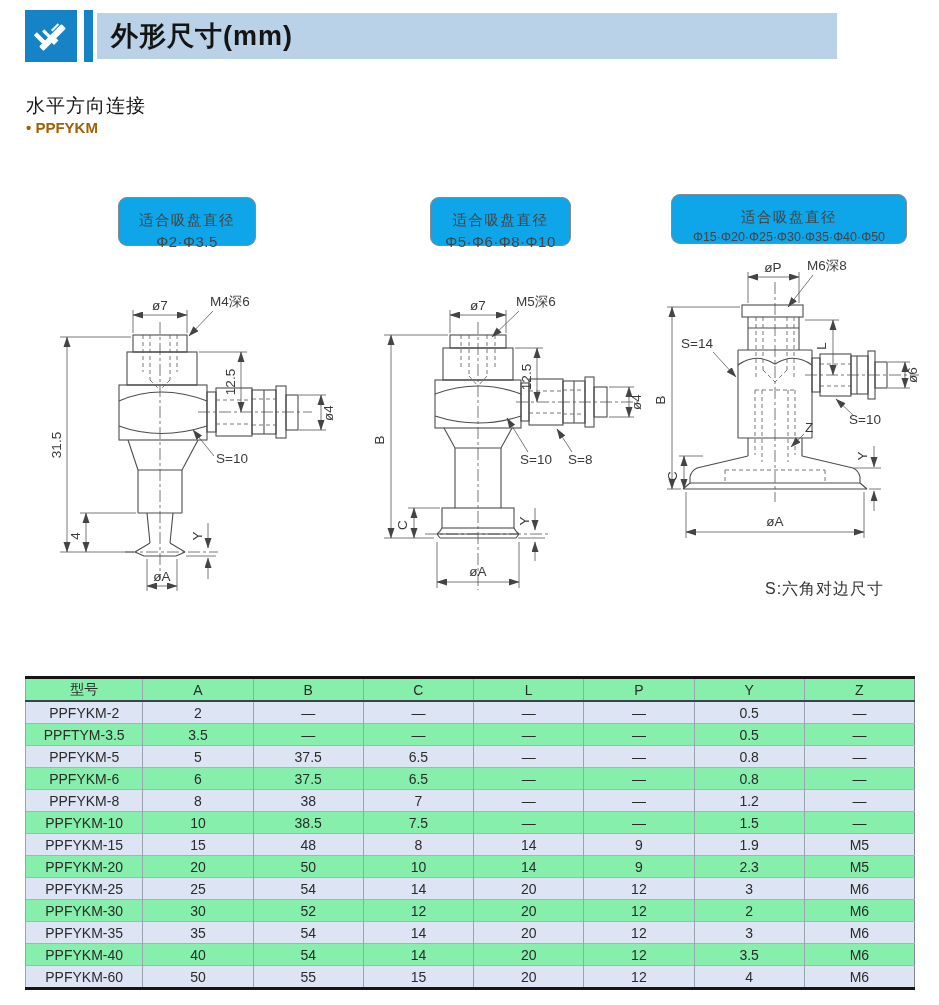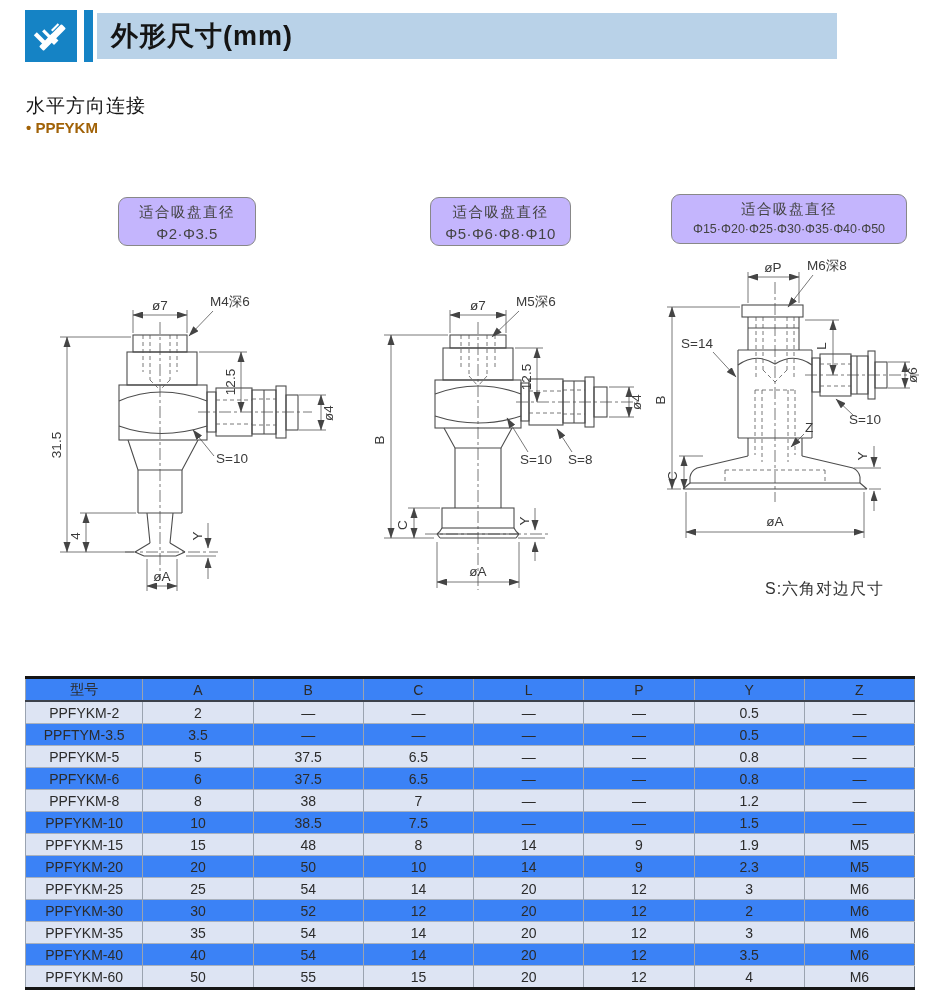--- a/index.html
+++ b/index.html
@@ -11,39 +11,39 @@
   #icon-box{left:25px;top:10px;width:52px;height:52px;background:var(--accent);
             display:flex;align-items:center;justify-content:center;}
   #accent-bar{left:84px;top:10px;width:9px;height:52px;background:var(--accent);}
   #title-band{left:97px;top:13px;width:740px;height:46px;background:var(--band);
               display:flex;align-items:center;}
   #title-band h1{font-size:27px;margin:0 0 0 14px;letter-spacing:1px;color:#141414;font-weight:bold;}
   .subtitle{left:26px;top:70px;font-size:19px;color:#141414;letter-spacing:1px;margin-top:23px;}
   .model-line{left:26px;top:105px;font-size:15px;font-weight:bold;color:#a16207;margin-top:14px;}
   
   .caption-box{border:1.5px solid #888;border-radius:9px;text-align:center;color:#444;
-               background:#c4b5fd;padding-top:5px;box-sizing:border-box;}
+               background:#0ea5e9;padding-top:13px;box-sizing:border-box;}
   #cap1{left:118px;top:197px;width:138px;height:49px;}
   #cap2{left:430px;top:197px;width:141px;height:49px;}
   #cap3{left:671px;top:194px;width:236px;height:50px;}
   .cap-l1{font-size:14.5px;letter-spacing:1.5px;}
   .cap-l2{font-size:15px;margin-top:3px;letter-spacing:.5px;}
   #cap3 .cap-l2{font-size:12.5px;letter-spacing:0;}
   
   svg text{font-family:"Liberation Sans",sans-serif;fill:#3a3a3a;}
   .dim{font-size:13.5px;}
   .out{fill:none;stroke:#4d4d4d;stroke-width:1.1;}
   .thin{fill:none;stroke:#555;stroke-width:0.8;}
   .cl{stroke-dasharray:12 3 3 3;}
   .hid{stroke-dasharray:4 3;}
   #svg1{left:40px;top:280px;} #svg2{left:370px;top:280px;} #svg3{left:655px;top:250px;}
   .note{left:765px;top:579px;font-size:16px;color:#333;letter-spacing:1px;}
   
   #dim-table{position:absolute;left:25px;top:676px;width:890px;border-collapse:collapse;
-             font-size:14px;table-layout:fixed;background:#3b82f6;}
+             font-size:14px;table-layout:fixed;background:#86efac;}
   #dim-table{border:1px solid #7d8692;border-top:3px solid #151515;border-bottom:3px solid #151515;}
   #dim-table th,#dim-table td{border-left:1px solid #9aa3b0;text-align:center;height:21px;
              padding:0;font-weight:normal;color:#2b2b2b;overflow:hidden;white-space:nowrap;}
   #dim-table thead tr{border-bottom:2px solid #3c414b;}
   #dim-table tbody tr{border-top:1px solid #a9b1bd;}
   #dim-table tr.alt{background:var(--rowalt);}
 </style>
 </head>
 <body>
 

